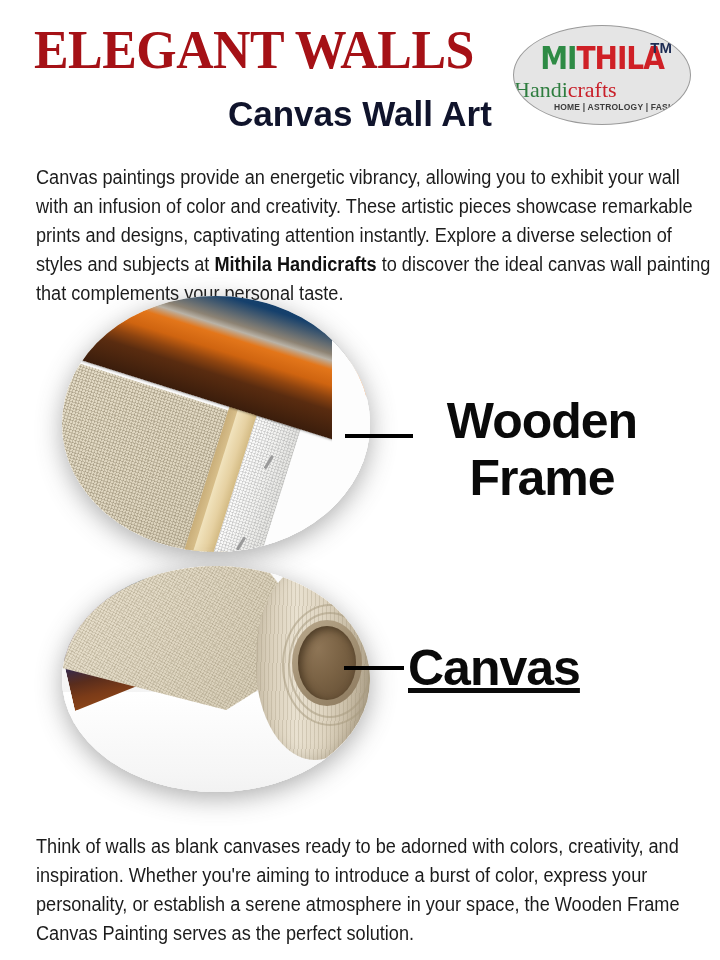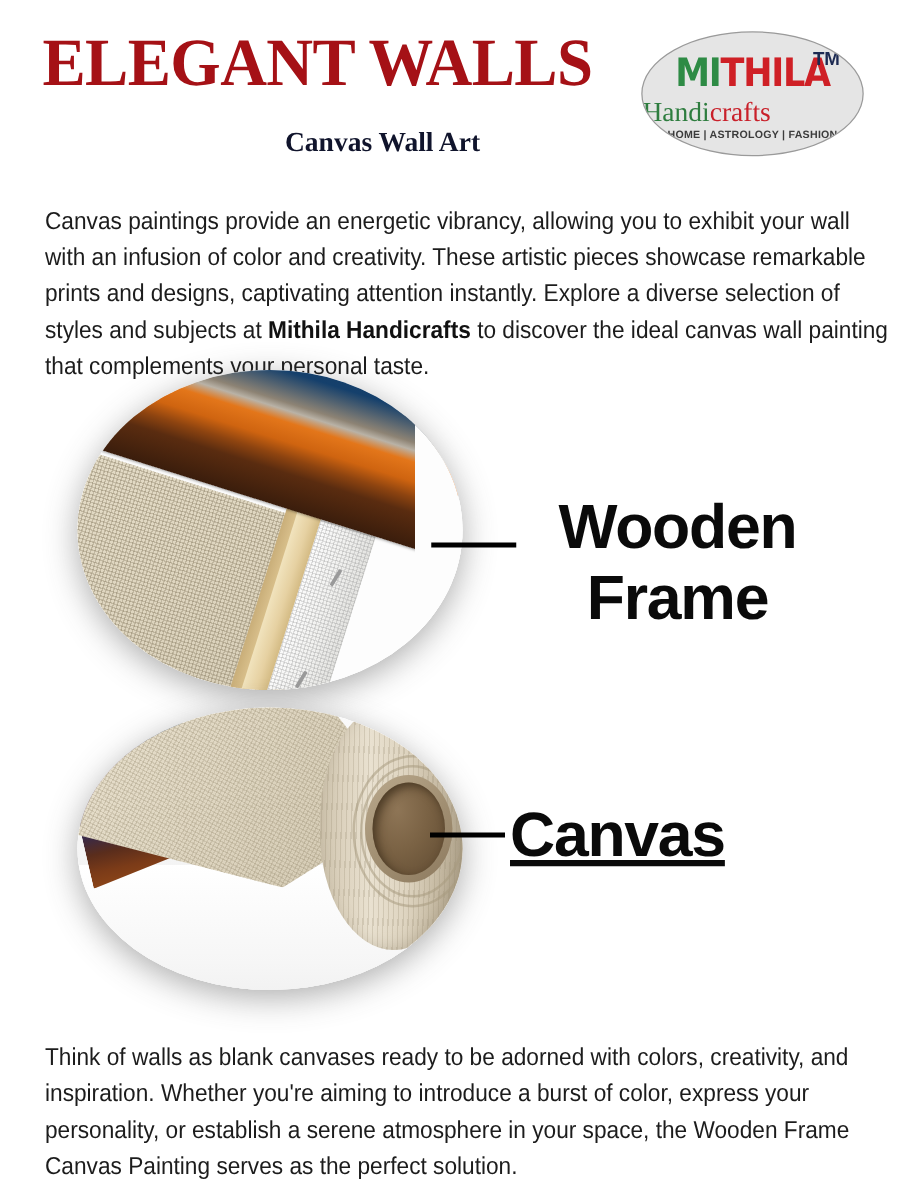--- a/index.html
+++ b/index.html
@@ -34,23 +34,23 @@
     letter-spacing: -0.5px;
     color: #a51116;
     transform: scaleX(0.96);
     transform-origin: left top;
     white-space: nowrap;
   }
   #subtitle {
     position: absolute;
     left: 228px;
     top: 99px;
-    font-family: Liberation Serif, serif;
+    font-family: Liberation Sans, sans-serif;
     font-weight: bold;
-    font-size: 22px;
+    font-size: 35px;
     line-height: 30px;
     color: #10142c;
     white-space: nowrap;
   }
 
   
   #logo {
     position: absolute;
     left: 513px;
     top: 25px;
@@ -95,21 +95,21 @@
     font-size: 22px;
     line-height: 24px;
     white-space: nowrap;
   }
   #logo-handicrafts .g { color: #2e7d3f; }
   #logo-handicrafts .r { color: #c9202a; }
   #logo-tagline {
     position: absolute;
     left: 0; right: 0;
     top: 76px;
-    text-align: center;
+    text-align: right;
     font-family: "Liberation Sans", sans-serif;
     font-weight: bold;
     font-size: 8.5px;
     letter-spacing: 0.2px;
     color: #3c3c3c;
     white-space: nowrap;
   }
 
   
   .body-copy {

